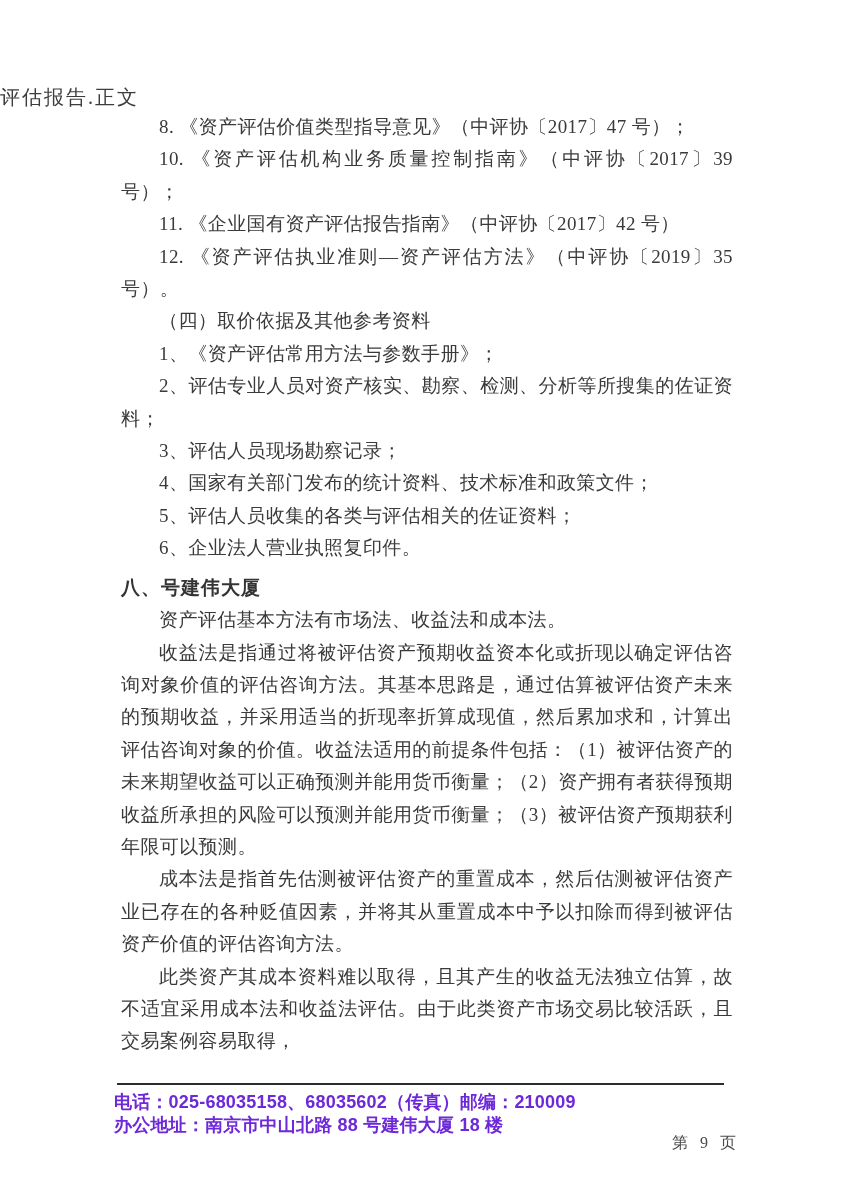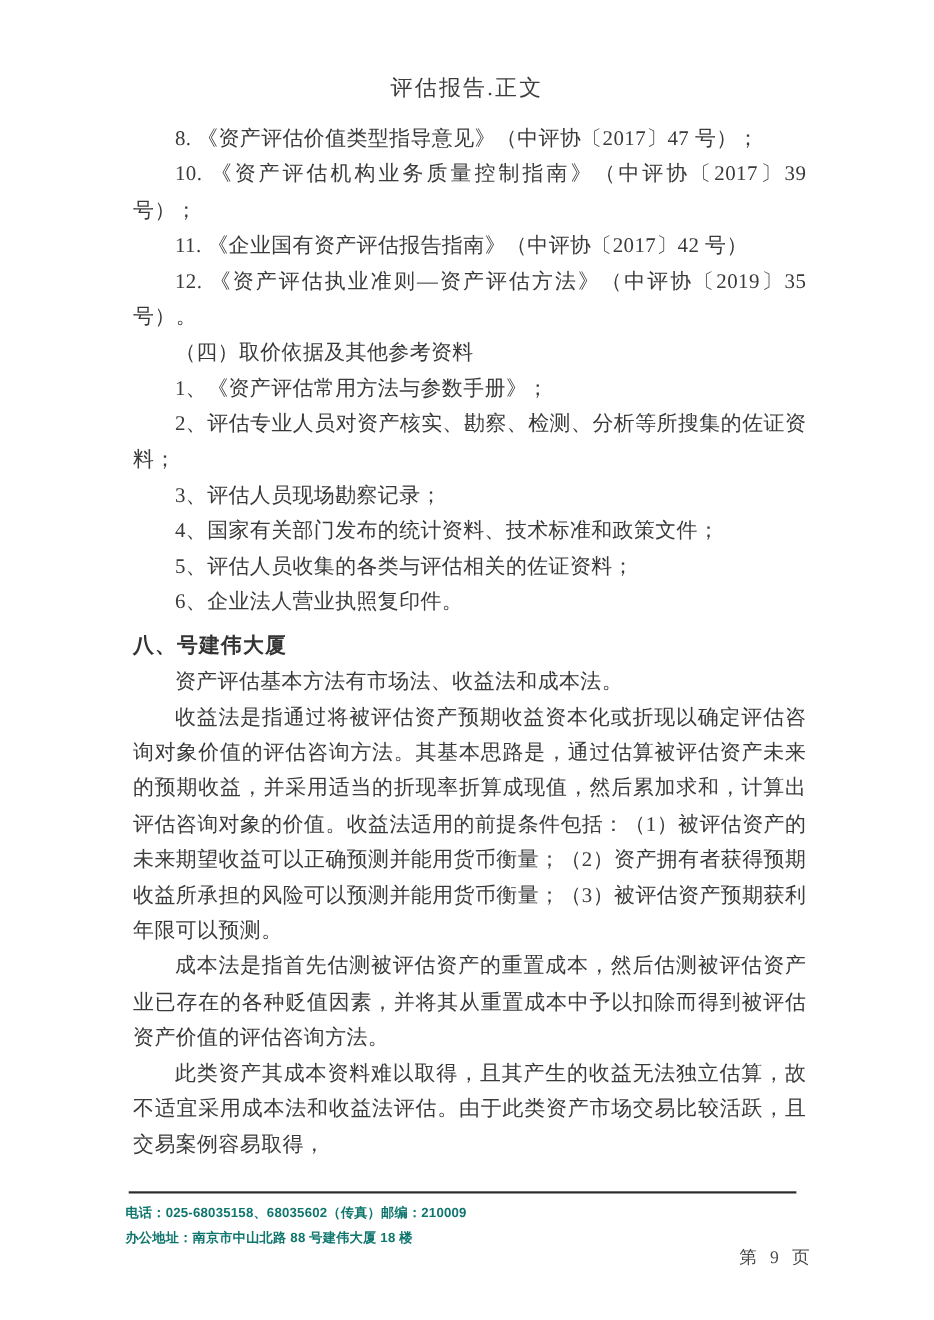--- a/index.html
+++ b/index.html
@@ -11,24 +11,24 @@
     position: relative;
     width: 849px;
     height: 1200px;
     background: #ffffff;
     font-family: "Liberation Serif", serif;
     color: #3a3a3a;
     overflow: hidden;
   }
   .doc-title {
     position: absolute;
-    top: 66px;
+    top: 84px;
     left: 0;
     width: 849px;
-    text-align: center;
+    text-align: left;
     font-size: 20px;
     letter-spacing: 2px;
     color: #3d3d3d;
   }
   .content {
     position: absolute;
     top: 111px;
     left: 121px;
     width: 612px;
     font-size: 19px;
@@ -57,23 +57,23 @@
     border-top: 2px solid #2b2b2b;
     height: 0;
   }
   .footer-contact {
     position: absolute;
     top: 1091px;
     left: 114px;
     width: 520px;
     font-family: "Liberation Sans", sans-serif;
     font-weight: bold;
-    font-size: 12px;
+    font-size: 18px;
     line-height: 22.5px;
-    color: #0f766e;
+    color: #6d28d9;
     letter-spacing: 0.2px;
   }
   .page-number {
     position: absolute;
     top: 1090px;
     left: 672px;
     font-family: "Liberation Serif", serif;
     font-size: 16px;
     letter-spacing: 4px;
     color: #4a4a4a;

